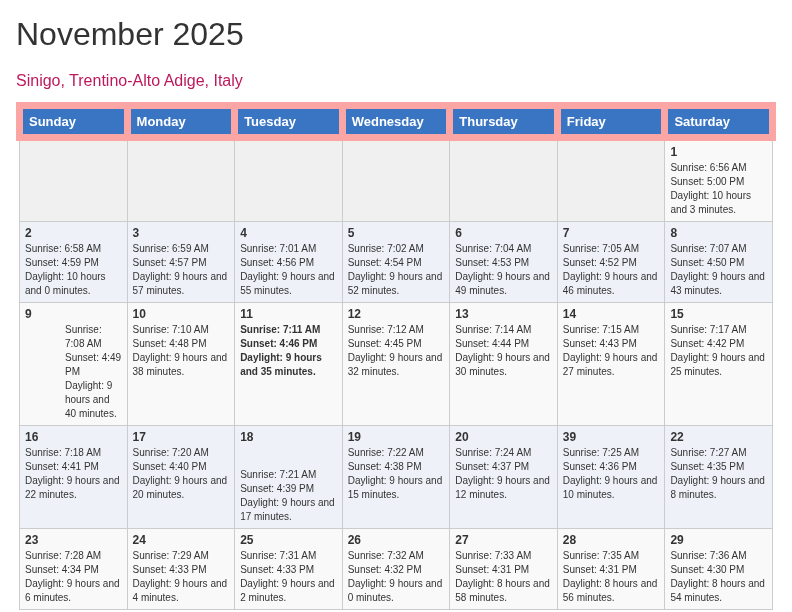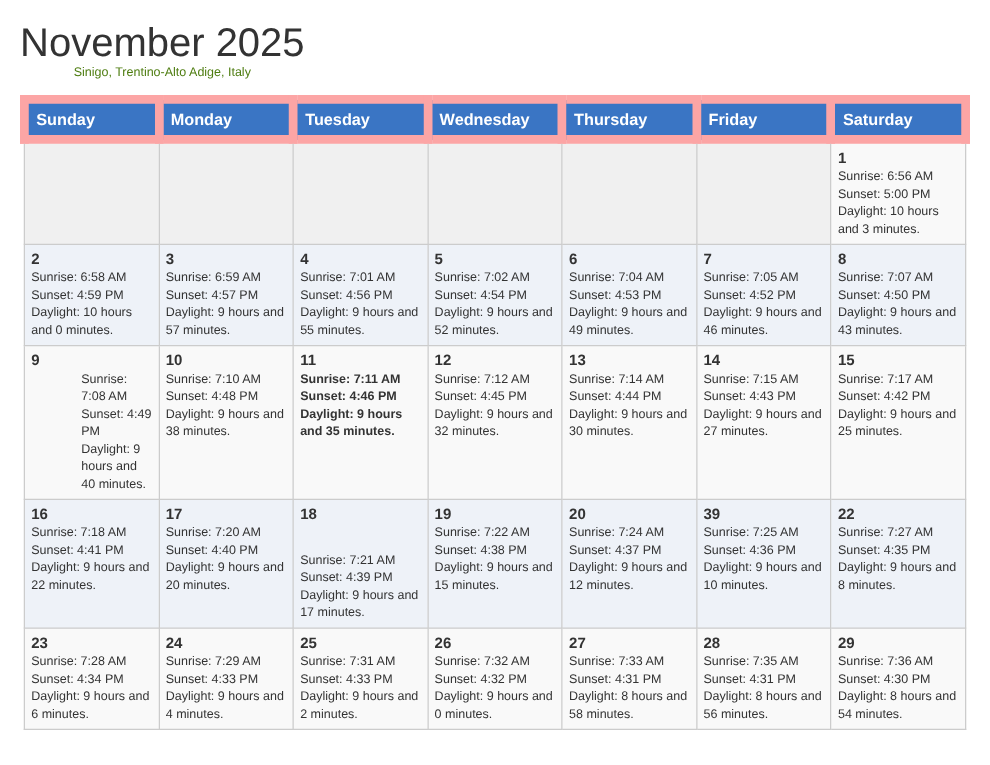--- a/index.html
+++ b/index.html
@@ -19,30 +19,31 @@
     .logo-area {
       display: flex;
       align-items: center;
       gap: 6px;
     }
     .logo-blue-shape {
       width: 36px;
       height: 36px;
     }
     .title-area {
-      text-align: center;
+      text-align: left;
     }
     .calendar-title {
       font-size: 32px;
       color: #333;
       font-weight: normal;
     }
     .calendar-subtitle {
-      font-size: 10px;
-      color: #4d7c0f;
+      font-size: 16px;
+      color: #be185d;
+      margin-top: 19px;
     }
     .calendar-table {
       width: 100%;
       border-collapse: collapse;
       border: 1px solid #ccc;
     }
     .calendar-table th {
       background-color: #3a75c4;
       color: #fff;
       text-align: left;

